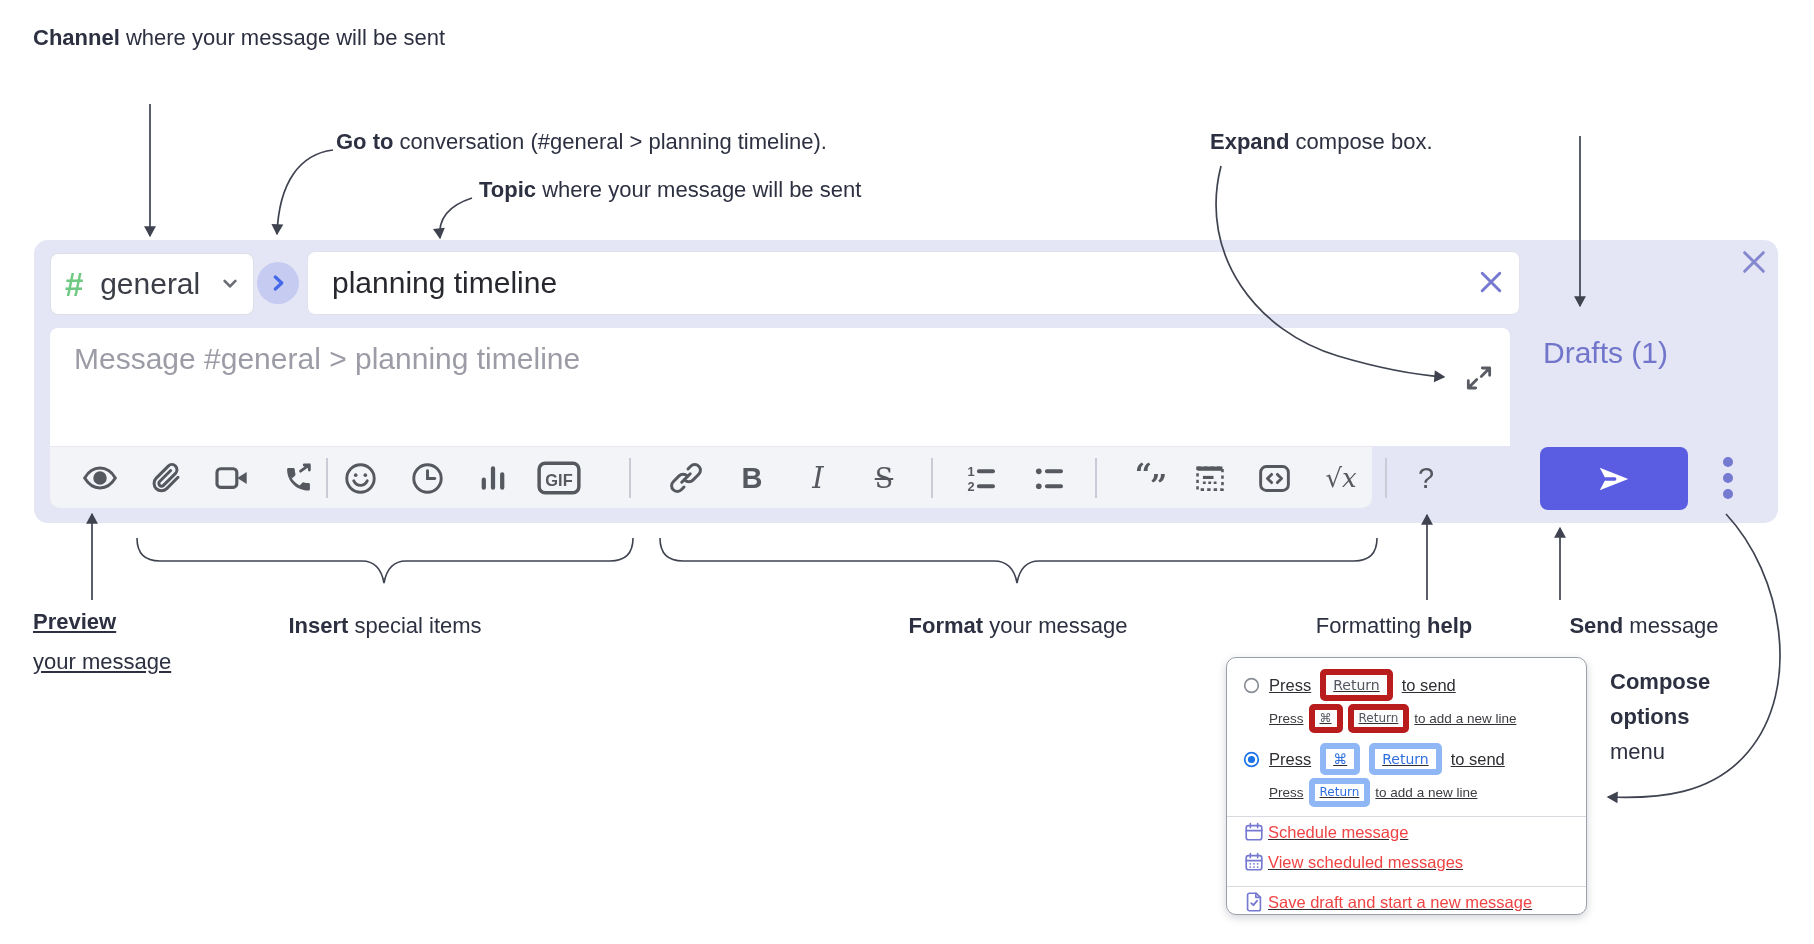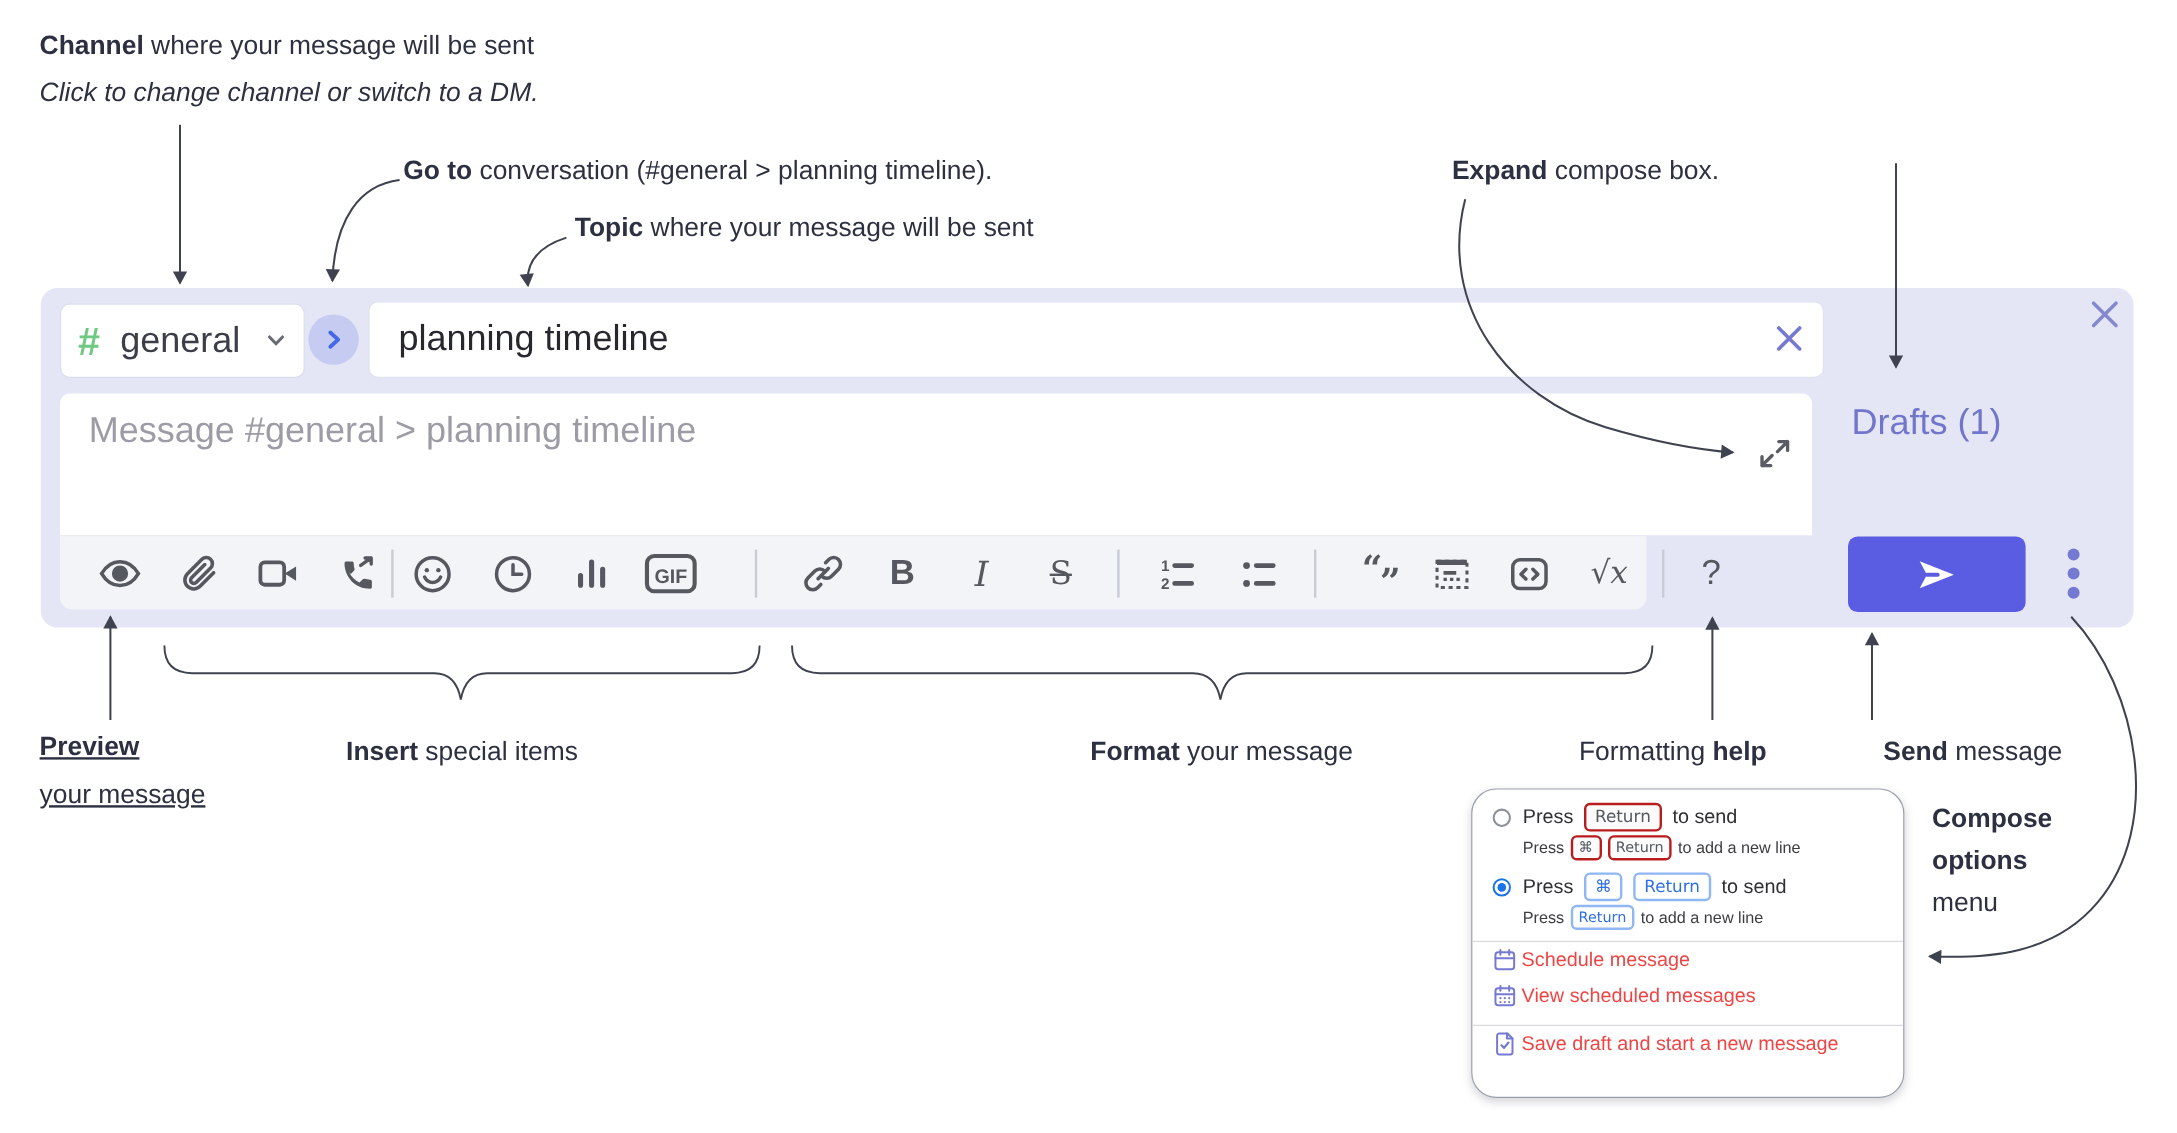--- a/index.html
+++ b/index.html
@@ -45,43 +45,42 @@
   .glyph-q .q1{position:relative;top:-4px;}
   .glyph-m{font-style:italic;font-size:26px;color:#56585f;font-family:"DejaVu Serif",serif;}
   .glyph-h{font-size:29px;color:#56585f;}
   .drafts{position:absolute;left:1509px;top:96px;font-size:30px;color:#7276ca;background:none;border:none;cursor:pointer;padding:0;font-family:"Liberation Sans",sans-serif;}
   .sendbtn{position:absolute;left:1506px;top:207px;width:148px;height:63px;background:#5a5ce2;
            border:none;border-radius:8px;cursor:pointer;display:flex;align-items:center;justify-content:center;}
   .kebab{position:absolute;left:1676px;top:213px;width:36px;height:52px;border:none;background:none;cursor:pointer;padding:0;}
 
   
   .popup{position:absolute;left:1226px;top:657px;width:361px;height:258px;background:#fff;
-         border:1.5px solid #9aa0ab;border-radius:21px;box-shadow:0 3px 8px rgba(60,60,80,.22);
-         box-sizing:border-box;z-index:4;font-size:16.5px;color:#2e2e33;}
+         border:1.5px solid #9aa0ab;border-radius:10px;box-shadow:0 3px 8px rgba(60,60,80,.22);
+         box-sizing:border-box;z-index:4;font-size:16.5px;color:#2e2e33;text-decoration:underline;}
   .optrow{display:flex;align-items:center;gap:9px;padding-left:16px;margin-top:10px;cursor:pointer;}
   .optrow:first-child{margin-top:11px;}
   .subrow{margin:3px 0 0 42px;font-size:13.5px;color:#3c3c41;display:flex;align-items:center;gap:5px;}
   kbd{font-family:"DejaVu Sans",sans-serif;font-size:14px;color:#53575e;background:#fbfbfc;
-      border:2px solid #b91c1c;border-radius:5px;padding:0 7px;line-height:20px;display:inline-block;}
+      border:6px solid #b91c1c;border-radius:5px;padding:0 7px;line-height:20px;display:inline-block;}
   .subrow kbd{font-size:12px;line-height:17px;padding:0 5px;}
   kbd.blue{color:#2f6fe0;border-color:#8fb6f5;background:#fff;}
   .pdiv{height:1px;background:#d8d8de;margin-top:9px;}
   .pitem{display:flex;align-items:center;gap:3px;padding-left:16px;height:30px;cursor:pointer;font-size:16.5px;color:#ef4444;}
   .pitem:first-of-type{margin-top:6px;}
 
   .lbl2{line-height:40px;}
 </style>
 </head>
 <body>
 
 <div class="canvas">
 
   <div class="ann" style="left:33px;top:18px;">
     <div><b>Channel</b><span> where your message will be sent</span></div>
-    <div class="it">Click to change channel or switch to a DM.</div>
   </div>
   <div class="ann" style="left:336px;top:122px;">
     <b>Go to</b><span> conversation (#general &gt; planning timeline).</span>
   </div>
   <div class="ann" style="left:479px;top:170px;">
     <b>Topic</b><span> where your message will be sent</span>
   </div>
   <div class="ann" style="left:1210px;top:122px;">
     <b>Expand</b><span> compose box.</span>
   </div>

